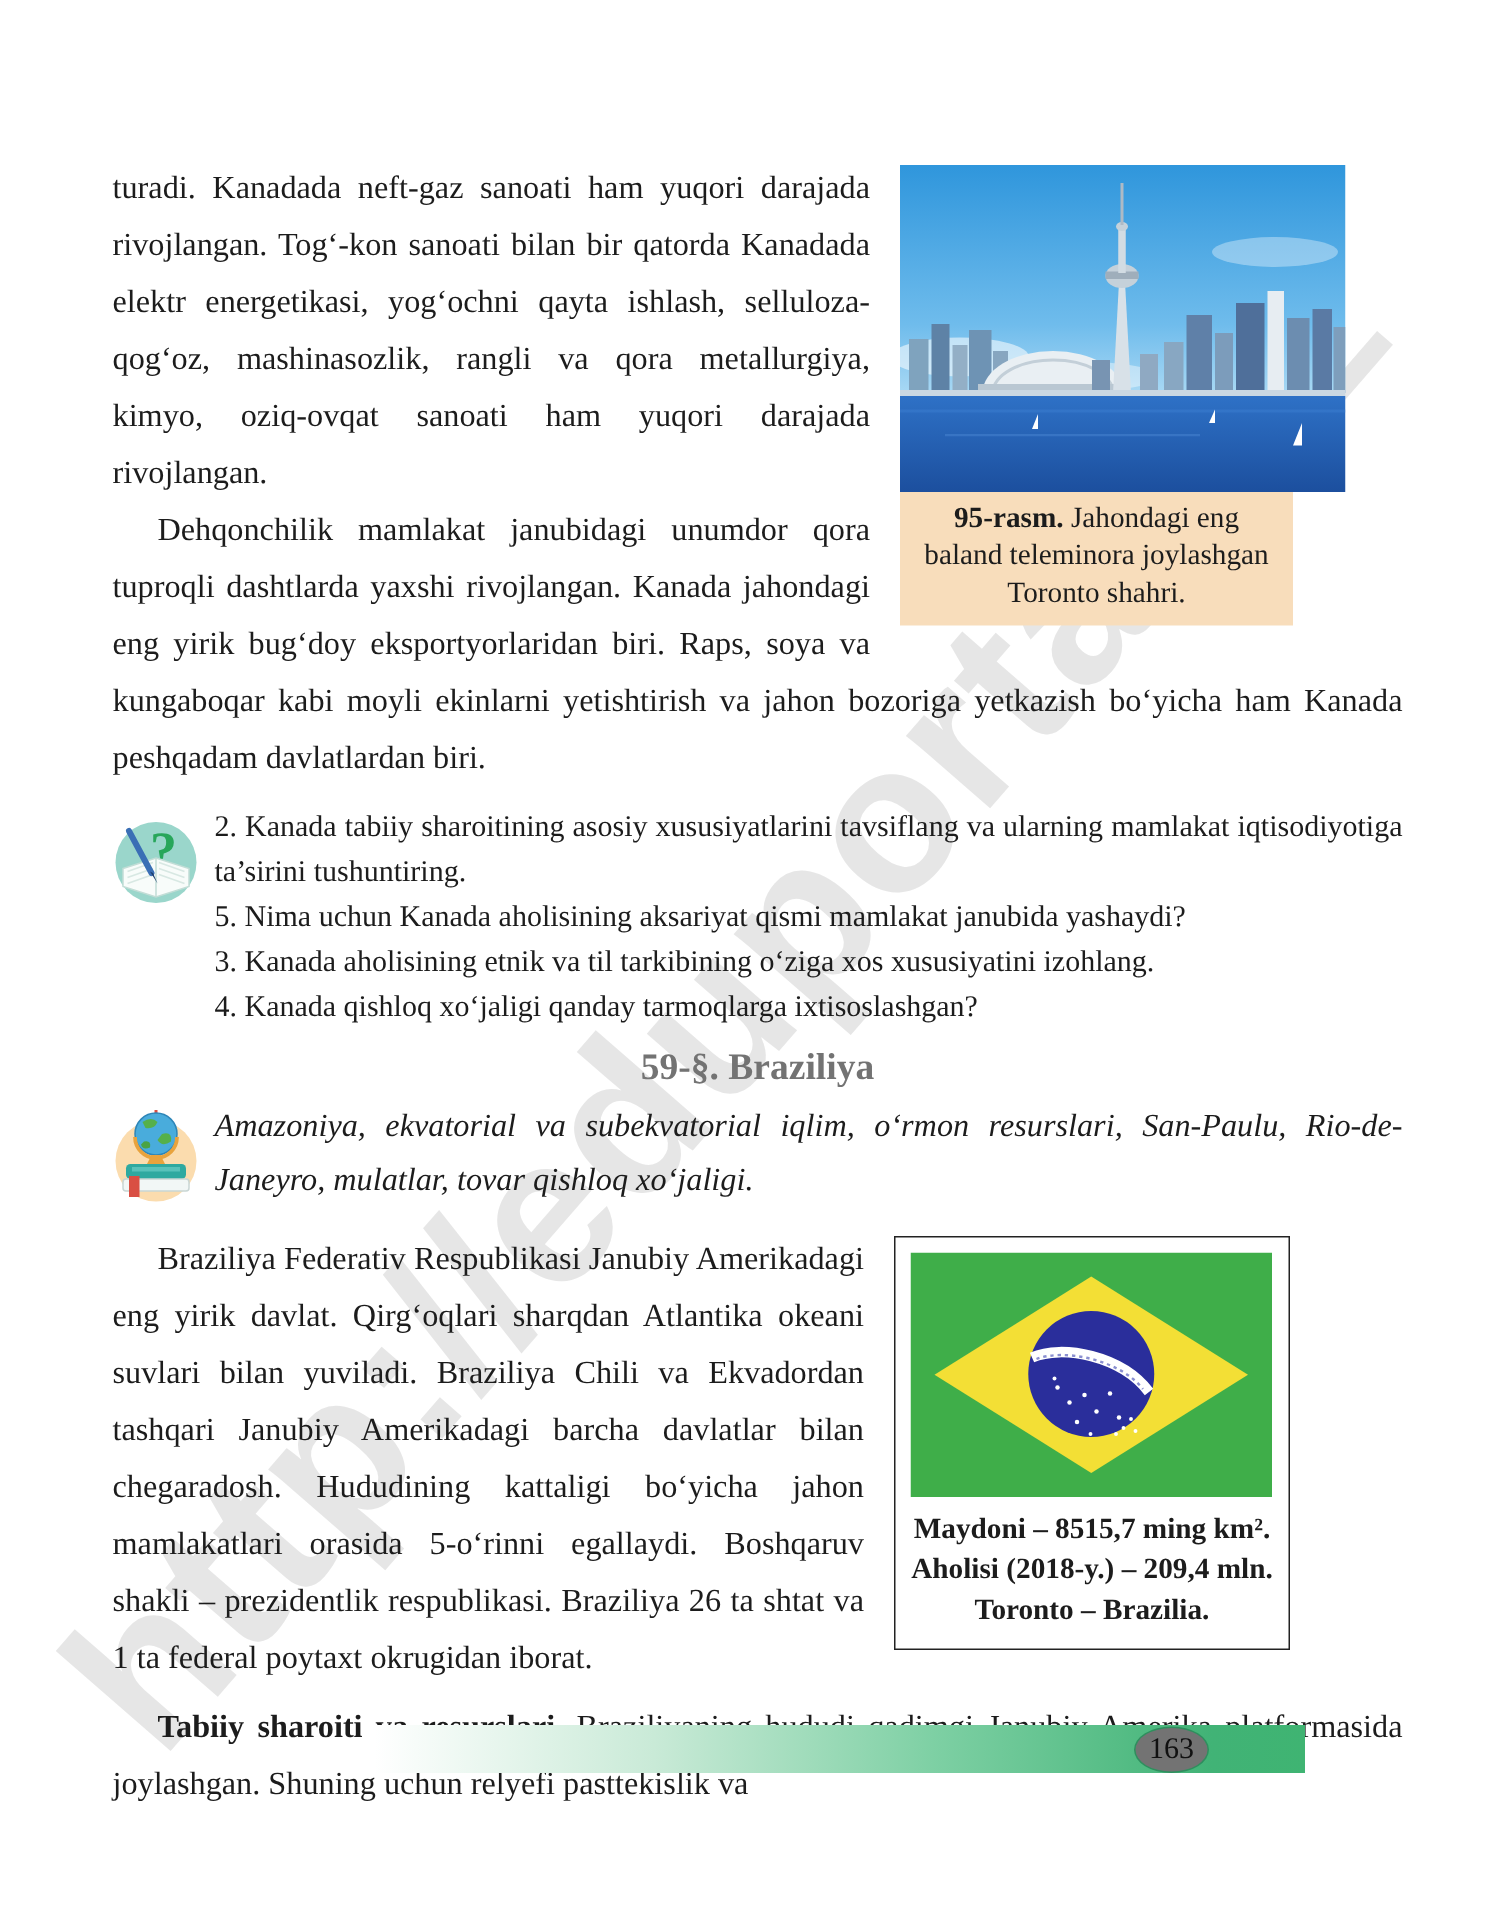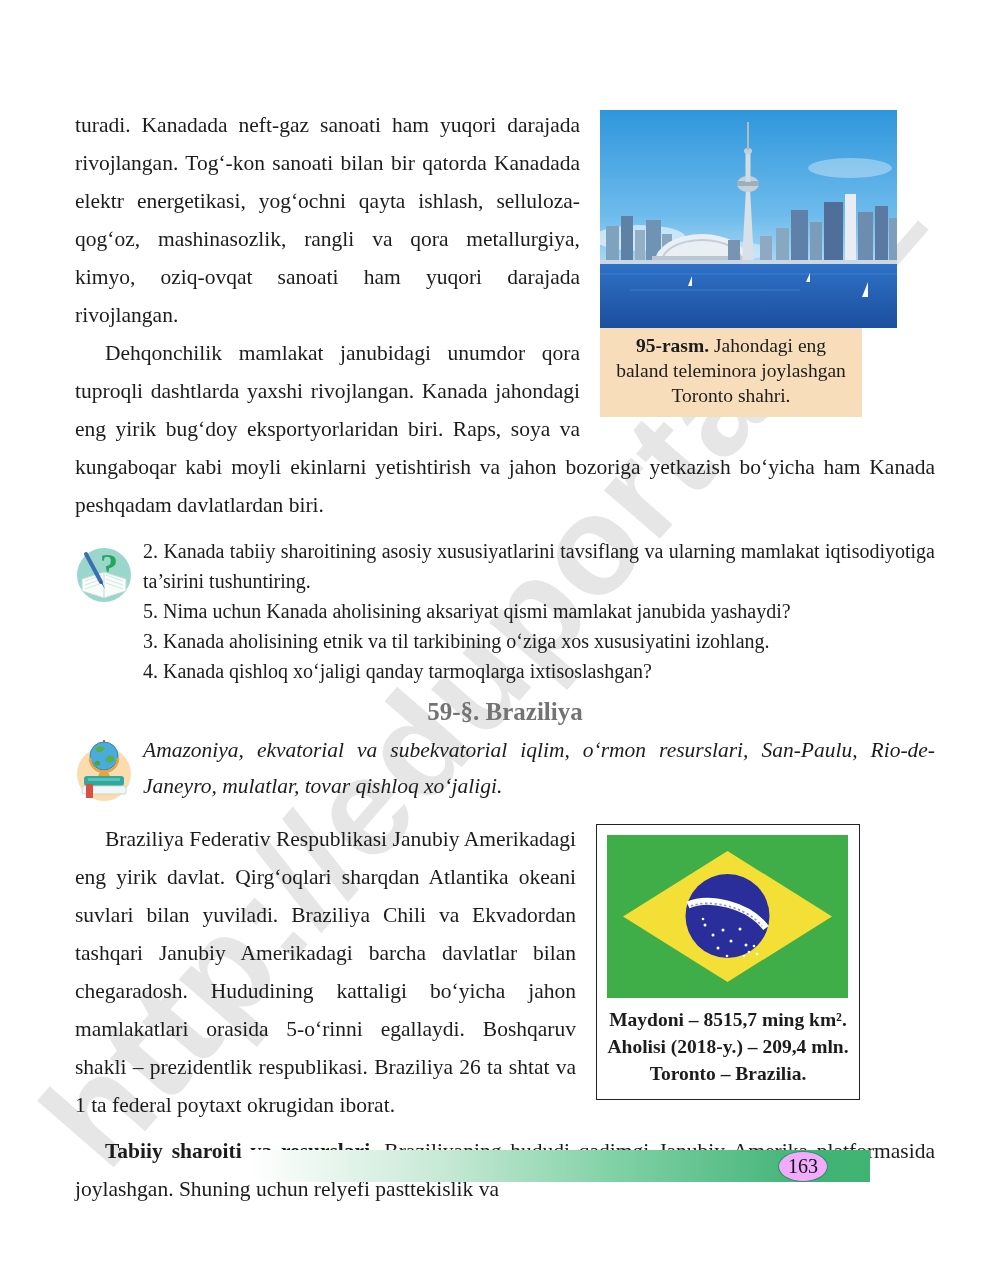--- a/index.html
+++ b/index.html
@@ -29,21 +29,21 @@
   
   .brazil{margin-top:6px;}
   .flag-fig{float:right;width:264px;margin:4px 75px 16px 20px;border:1.5px solid #222;background:#fff;
         padding:10px 10px 0;box-sizing:border-box;}
   .flag{width:241px;height:163px;display:block;}
   .flag-caption{font-weight:bold;font-size:19.5px;line-height:27px;text-align:center;padding:8px 0 12px;}
   .tabiiy{clear:right;margin-top:8px;}
   
   .footer-bar{position:absolute;left:250px;top:1150px;width:620px;height:32px;z-index:1;
         background:linear-gradient(to right,#ffffff 0%,#c9ead7 30%,#7ed0a4 60%,#41b376 90%,#3fb472 100%);}
-  .page-number{position:absolute;left:778px;top:1151px;width:48px;height:29px;background:#f0abfc;
+  .page-number{position:absolute;left:756px;top:1151px;width:48px;height:29px;background:#737373;
         border:1px solid #2f8f5e;border-radius:50%;text-align:center;font-size:20px;line-height:28px;
         color:#111;z-index:2;}
 </style>
 </head>
 <body>
 
 <div class="page">
 
   <div class="watermark">http://eduportal.uz</div>
 

